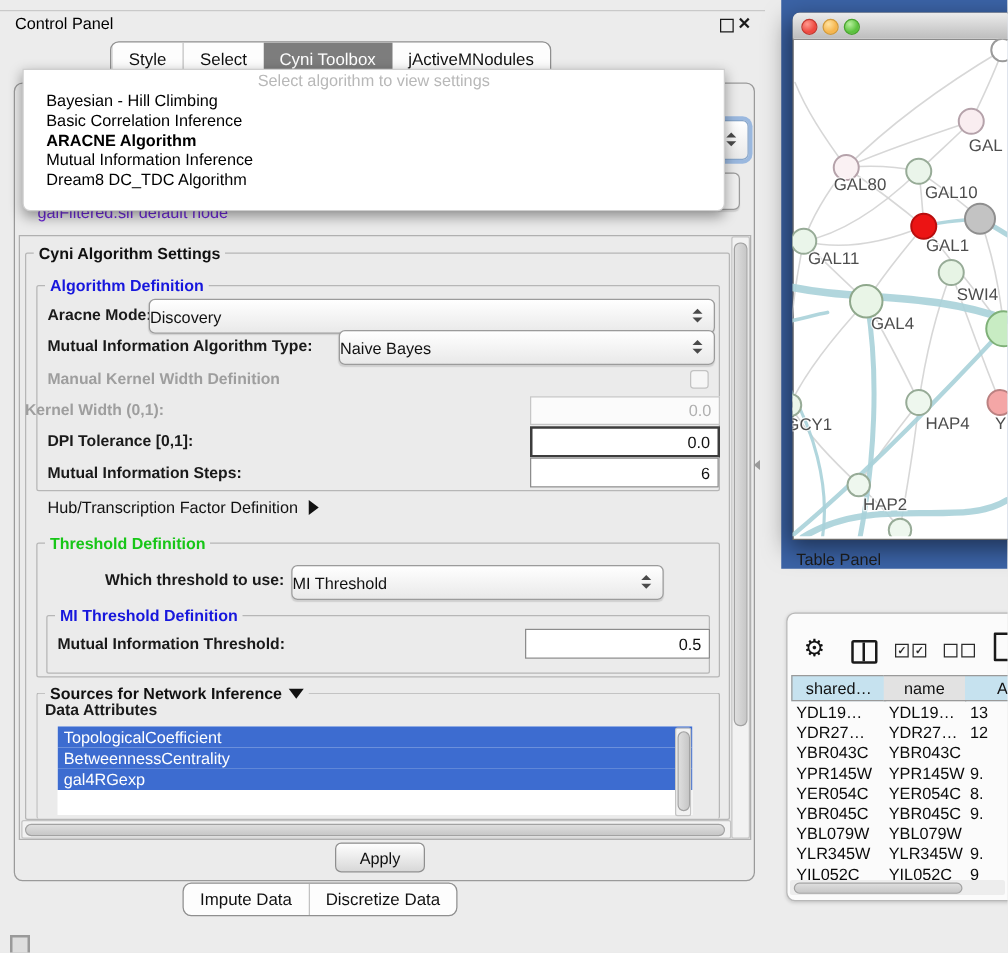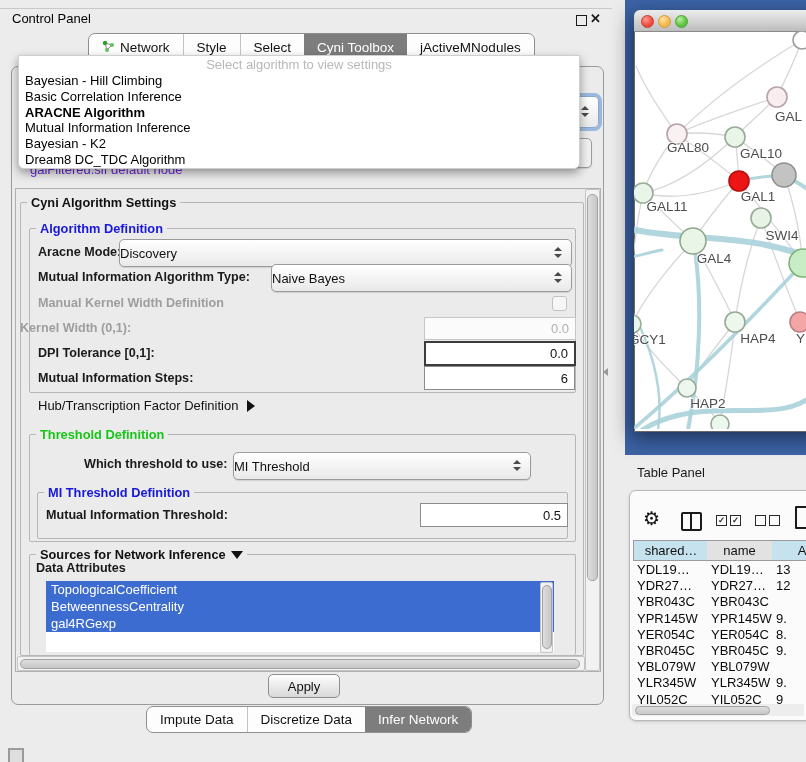--- a/index.html
+++ b/index.html
@@ -28,21 +28,21 @@
                 border-right:4px solid transparent;border-top:4.5px solid #4a4a4a;}
   #combo-alg{left:73px;top:96px;width:524px;height:30px;z-index:4;
              box-shadow:0 0 0 3px rgba(100,150,215,0.6);border-color:#87a6cb;}
   #combo-table{left:58px;top:138px;width:532px;height:28px;z-index:3;background:#f0f0f0;}
   #table-selector-text{left:30px;top:162px;font-size:13px;color:#6d28d9;z-index:4;white-space:nowrap;}
   
   #alg-popup{left:18px;top:55px;width:560px;height:112px;background:#fff;z-index:50;
              border:1px solid #cfcfcf;border-radius:0 0 6px 6px;
              box-shadow:0 4px 10px rgba(0,0,0,0.38);}
   #alg-popup .hdr{height:17px;line-height:17px;text-align:center;color:#b8b8b8;font-size:13px;}
-  #alg-popup .item{height:15.8px;line-height:15.8px;padding-left:6px;font-size:13px;color:#000;white-space:nowrap;}
+  #alg-popup .item{height:15.8px;line-height:15.8px;padding-left:6px;font-size:13px;color:#000;white-space:nowrap;margin-left:12px;}
   #alg-popup .item.bold{font-weight:bold;}
   
   #settings-pane{left:15px;top:188px;width:584px;height:482px;border:1px solid #b0b0b0;background:#ebebeb;}
   .group{position:absolute;border:1px solid #b6b6b6;border-radius:2px;}
   .legend{position:absolute;background:#ebebeb;padding:0 4px;font-size:12.8px;white-space:nowrap;color:#111;
           display:flex;align-items:center;gap:5px;font-weight:bold;}
   .legend.blue{color:#1717dd;}
   .legend.green{color:#17c617;}
   .lbl{position:absolute;font-size:12.6px;font-weight:bold;color:#1a1a1a;white-space:nowrap;}
   .lbl.dis{color:#9e9e9e;}
@@ -74,21 +74,21 @@
   #net-window{left:634px;top:10px;width:200px;height:420px;background:#fff;border:1px solid #6a6a6a;
               border-radius:6px 6px 0 0;box-shadow:-3px 6px 20px rgba(0,0,0,0.5);}
   #net-titlebar{left:634px;top:10px;width:200px;height:21px;border-radius:6px 6px 0 0;
                 background:linear-gradient(#ececec,#bdbdbd);border-bottom:1px solid #8a8a8a;}
   .light{position:absolute;width:11px;height:11px;border-radius:50%;top:15px;}
   #light-red{left:641px;background:radial-gradient(circle at 35% 30%,#ff9a90,#ee4a41 60%);border:1px solid #c33931;}
   #light-yellow{left:658px;background:radial-gradient(circle at 35% 30%,#ffe2a0,#f6b64e 60%);border:1px solid #d19a3a;}
   #light-green{left:675px;background:radial-gradient(circle at 35% 30%,#b8f09e,#5cc23f 60%);border:1px solid #48a32e;}
   #net-svg{left:634px;top:31px;}
   
-  #table-panel-title{left:637px;top:465px;font-size:13px;color:#1a1a1a;}
+  #table-panel-title{left:637px;top:440px;font-size:13px;color:#1a1a1a;}
   #table-box{left:629px;top:490px;width:190px;height:229px;background:#fbfbfb;border:1px solid #b8b8b8;
              border-radius:7px;box-shadow:0 1px 3px rgba(0,0,0,0.15);}
   #gear-icon{left:643px;top:507px;font-size:19px;color:#111;}
   #split-icon{left:681px;top:512px;width:17px;height:15px;border:2px solid #1a1a1a;border-radius:2px;}
   #split-icon:before{content:"";position:absolute;left:7px;top:0;width:2px;height:100%;background:#1a1a1a;}
   .cb{position:absolute;width:9px;height:9px;border:1.6px solid #2a2a2a;font-size:8.5px;line-height:9px;
       text-align:center;color:#2a2a2a;font-weight:bold;}
   #doc-icon{left:795px;top:506px;width:15px;height:19px;border:2px solid #1a1a1a;border-radius:1px;background:#fbfbfb;}
   .th{position:absolute;top:540px;height:19px;border:1px solid #9a9a9a;border-left:none;font-size:13px;color:#111;
       display:flex;align-items:center;justify-content:center;background:#e2e2e2;}
@@ -99,29 +99,20 @@
 </style>
 </head>
 <body>
 
 <div class="abs" id="cp-topline"></div>
 <div class="abs" id="cp-title">Control Panel</div>
 <div class="abs" id="cp-float"></div>
 <div class="abs" id="cp-close">✕</div>
 
 <div class="abs" id="tabbar">
-    <div class="tab">
-      <span><svg width="13" height="13" viewBox="0 0 13 13">
-          <path d="M3,3 L10,5 L5,10 Z" fill="none" stroke="#8a8a8a" stroke-width="1"></path>
-          <circle cx="3" cy="3" r="2.2" fill="#2f9e2f"></circle>
-          <circle cx="10" cy="5" r="2" fill="#63c063"></circle>
-          <circle cx="5" cy="10" r="2" fill="#63c063"></circle>
-        </svg></span>
-      <span>Network</span>
-    </div>
     <div class="tab sep">
       <span>Style</span>
     </div>
     <div class="tab sep">
       <span>Select</span>
     </div>
     <div class="tab selected">
       <span>Cyni Toolbox</span>
     </div>
     <div class="tab">
@@ -136,21 +127,20 @@
   </div>
 <div class="combo" id="combo-table"></div>
 <div class="abs" id="table-selector-text">galFiltered.sif default node</div>
 
 <div class="abs" id="alg-popup">
   <div class="hdr">Select algorithm to view settings</div>
 <div class="item">Bayesian - Hill Climbing</div>
     <div class="item">Basic Correlation Inference</div>
     <div class="item bold">ARACNE Algorithm</div>
     <div class="item">Mutual Information Inference</div>
-    <div class="item">Bayesian - K2</div>
     <div class="item">Dream8 DC_TDC Algorithm</div>
   </div>
 
 <div class="abs" id="settings-pane"></div>
 
 <div class="group" id="cyni-group" style="left:20px;top:202px;width:562px;height:452px;"></div>
 <span class="legend" style="left:27px;top:195px;">Cyni Algorithm Settings</span>
 
 <div class="group" style="left:29px;top:228px;width:545px;height:163px;"></div>
 <span class="legend blue" style="left:36px;top:221px;">Algorithm Definition</span>
@@ -221,23 +211,20 @@
   <div class="sb-thumb h" style="left:2px;top:1.5px;width:558px;height:8px;"></div>
 </div>
 
 <div class="abs" id="apply-btn">Apply</div>
 <div class="abs" id="bottom-tabbar">
     <div class="tab">
       <span>Impute Data</span>
     </div>
     <div class="tab sep">
       <span>Discretize Data</span>
-    </div>
-    <div class="tab selected">
-      <span>Infer Network</span>
     </div>
   </div>
 <div class="abs" id="splitter-arrow"></div>
 
 <div class="abs" id="blue-panel"></div>
 <div class="abs" id="net-window"></div>
 <div class="abs" id="net-titlebar"></div>
 <div class="light" id="light-red"></div>
 <div class="light" id="light-yellow"></div>
 <div class="light" id="light-green"></div>

